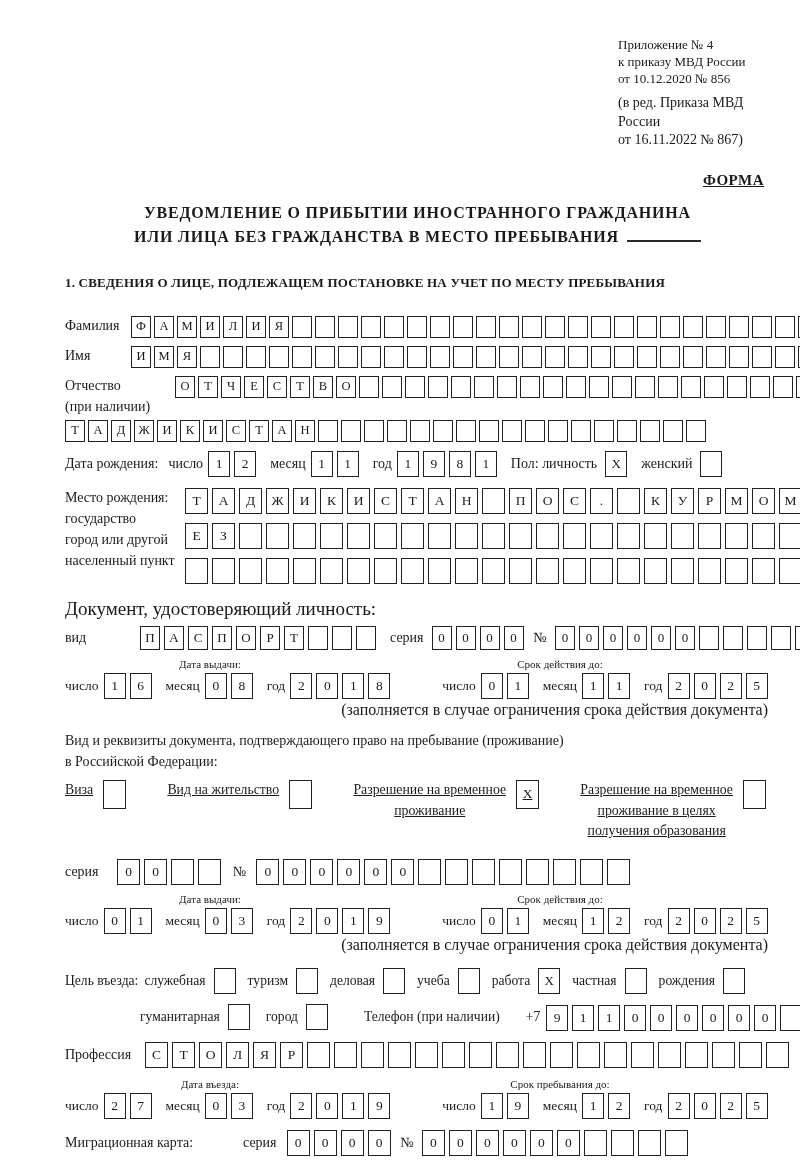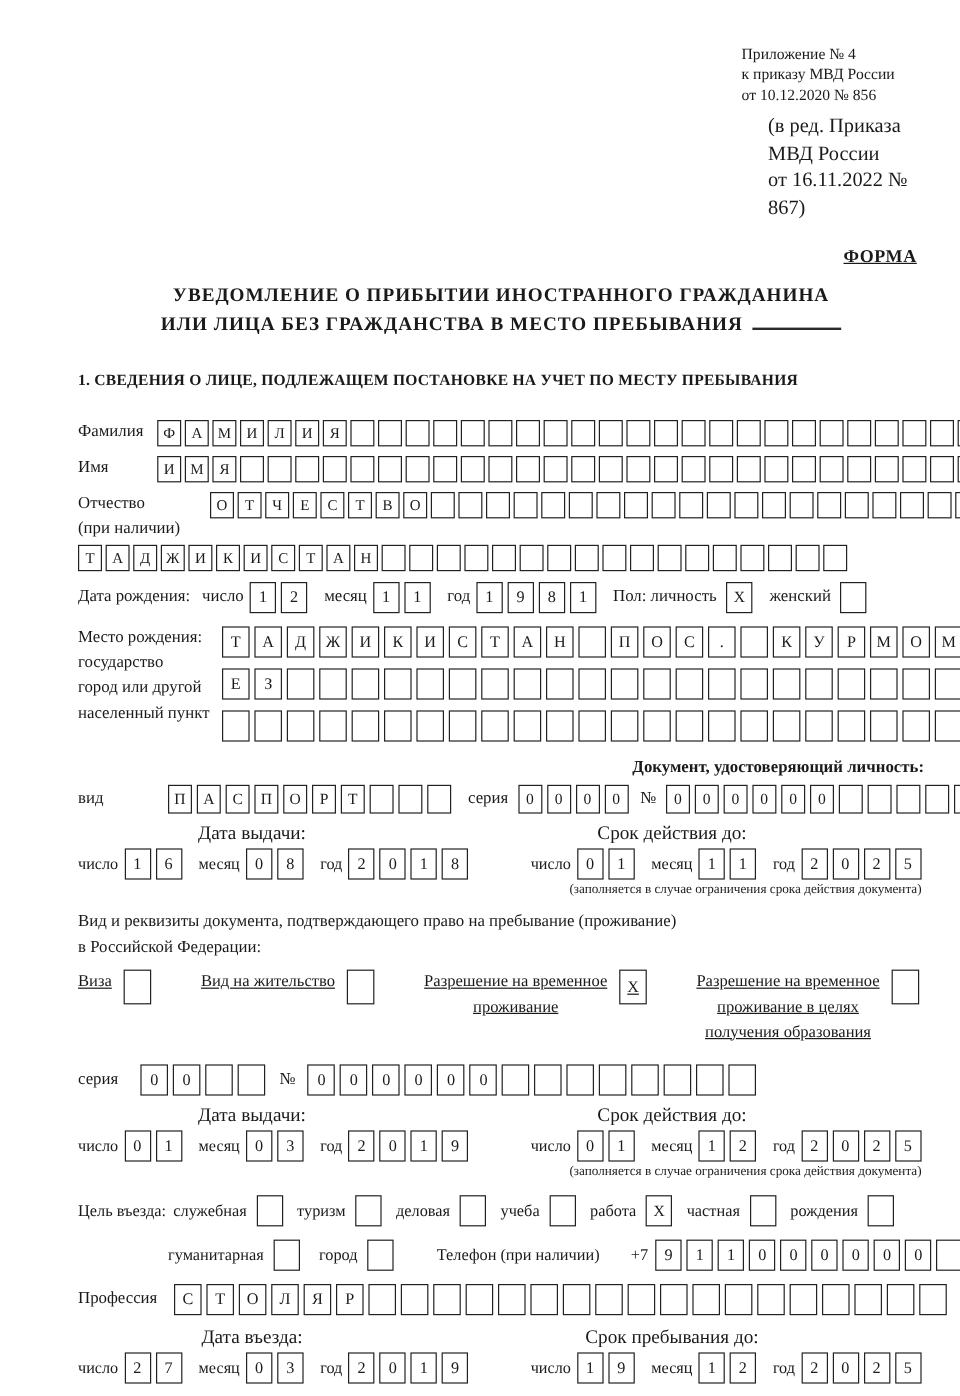--- a/index.html
+++ b/index.html
@@ -5,48 +5,48 @@
   html,body{margin:0;padding:0;background:#ffffff;}
   .page{
     width:800px;min-height:1163px;box-sizing:border-box;
     padding:36px 30px 20px 65px;
     font-family:"Liberation Serif","DejaVu Serif",serif;
     color:#1a1a1a;position:relative;background:#fff;
   }
   
   .annex{margin-left:553px;font-size:13px;line-height:1.32;}
   .annex p{margin:0;}
-  .annex .gap{margin-top:7px;font-size:17px;margin-left:22px;}
+  .annex .gap{margin-top:7px;font-size:14px;}
   .forma{text-align:right;font-weight:bold;font-size:15px;margin-top:22px;padding-right:6px;letter-spacing:.5px;text-decoration:underline;}
   
   .title{text-align:center;font-weight:bold;font-size:16px;letter-spacing:.8px;margin-top:12px;line-height:1.5;}
   .title .blank{display:inline-block;width:74px;height:13px;border-bottom:2px solid #2a2a2a;margin-left:8px;}
   .sec1{font-weight:bold;font-size:13px;letter-spacing:.2px;margin-top:26px;white-space:nowrap;}
   
   .crow{display:flex;align-items:flex-start;margin-top:7px;}
   .lbl{font-size:14px;flex:none;line-height:1.5;}
   .lbl .sub{display:block;}
   .cells{display:flex;flex:none;flex-wrap:nowrap;margin-top:1px;}
   .cell{flex:none;width:18px;height:20px;border:1.5px solid #222;margin-right:3px;
         display:flex;align-items:center;justify-content:center;
         font-size:12.5px;background:#fff;}
   .lg .cell{width:21px;height:24px;margin-right:4px;font-size:13.5px;}
   .md .cell{width:18px;height:22px;margin-right:4px;font-size:13px;}
   .stack .cells{margin-bottom:8px;}
   .colstack{display:flex;flex-direction:column;}
   
-  .dlabels{display:flex;font-size:16px;margin-top:8px;}
+  .dlabels{display:flex;font-size:11px;margin-top:8px;}
   .dlabels .c1{width:290px;text-align:center;flex:none;}
   .dlabels .c2{width:300px;text-align:center;flex:none;margin-left:55px;}
   .drow{display:flex;align-items:center;margin-top:3px;font-size:13.5px;}
   .dgroup{display:flex;align-items:center;flex:none;}
   .dgroup .w{margin-right:5px;}
   .dgroup .cells{margin:0 10px 0 0;}
   .dcells .cell{width:20px;height:24px;margin-right:4px;font-size:13.5px;}
-  .note{font-size:11px;text-align:right;margin-top:2px;padding-right:2px;}
+  .note{font-size:16px;text-align:right;margin-top:2px;padding-right:2px;}
   
   .pline{font-size:14px;margin-top:5px;}
   .mt14{margin-top:14px;}
   
   .opts{display:flex;justify-content:space-between;align-items:flex-start;margin-top:10px;padding-right:4px;text-decoration:underline;}
   .opt{display:flex;align-items:flex-start;}
   .opt .txt{font-size:13.8px;text-align:center;line-height:1.5;}
   .cbx{flex:none;width:21px;height:27px;border:1.6px solid #222;margin-left:10px;
        display:flex;align-items:center;justify-content:center;font-size:13.5px;}
   .cbx2{flex:none;width:20px;height:24px;border:1.6px solid #222;margin-left:8px;margin-right:2px;
@@ -324,21 +324,21 @@
           <span class="cell"></span>
           <span class="cell"></span>
           <span class="cell"></span>
           <span class="cell"></span>
           <span class="cell"></span>
           <span class="cell"></span>
         </span>
     </span>
   </div>
 
-  <div style="text-align:right;font-weight:bold;font-size:14px;margin-top:6px">Документ, удостоверяющий личность:</div>
+  <div style="text-align:left;font-weight:normal;font-size:19px;margin-top:6px">Документ, удостоверяющий личность:</div>
 
   <div class="crow" style="margin-top:5px;align-items:center">
     <span class="lbl" style="width:75px">вид</span>
     <span class="cells md">
         <span class="cell">П</span>
         <span class="cell">А</span>
         <span class="cell">С</span>
         <span class="cell">П</span>
         <span class="cell">О</span>
         <span class="cell">Р</span>

